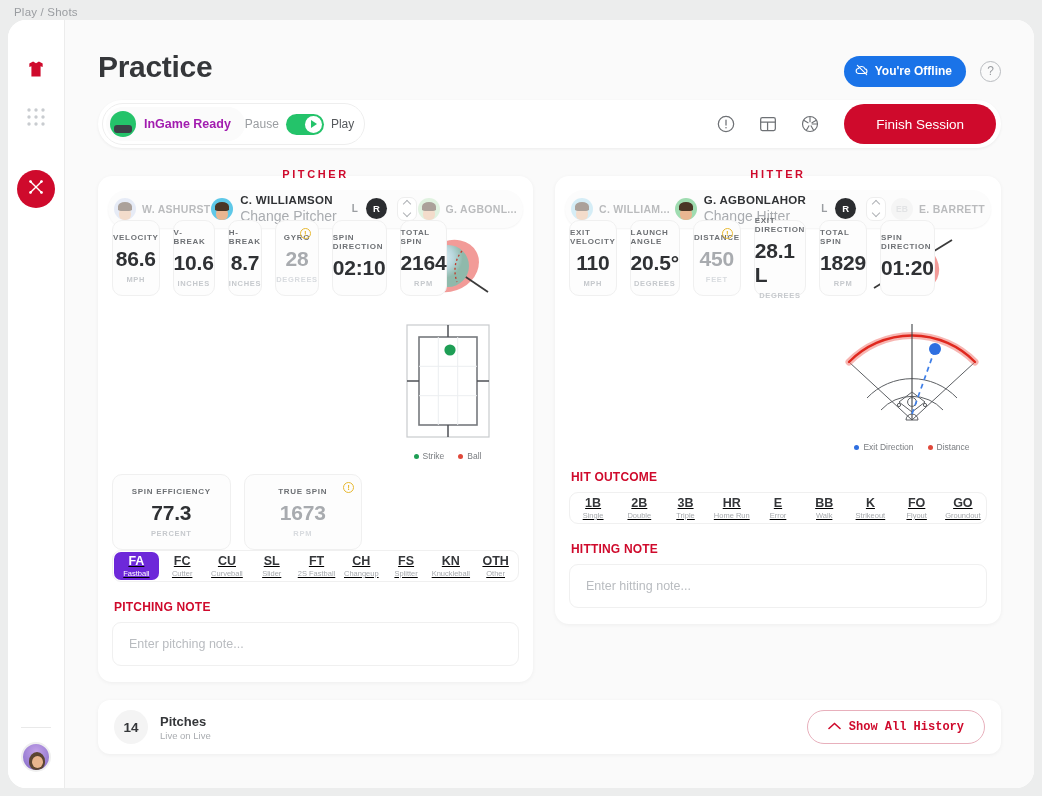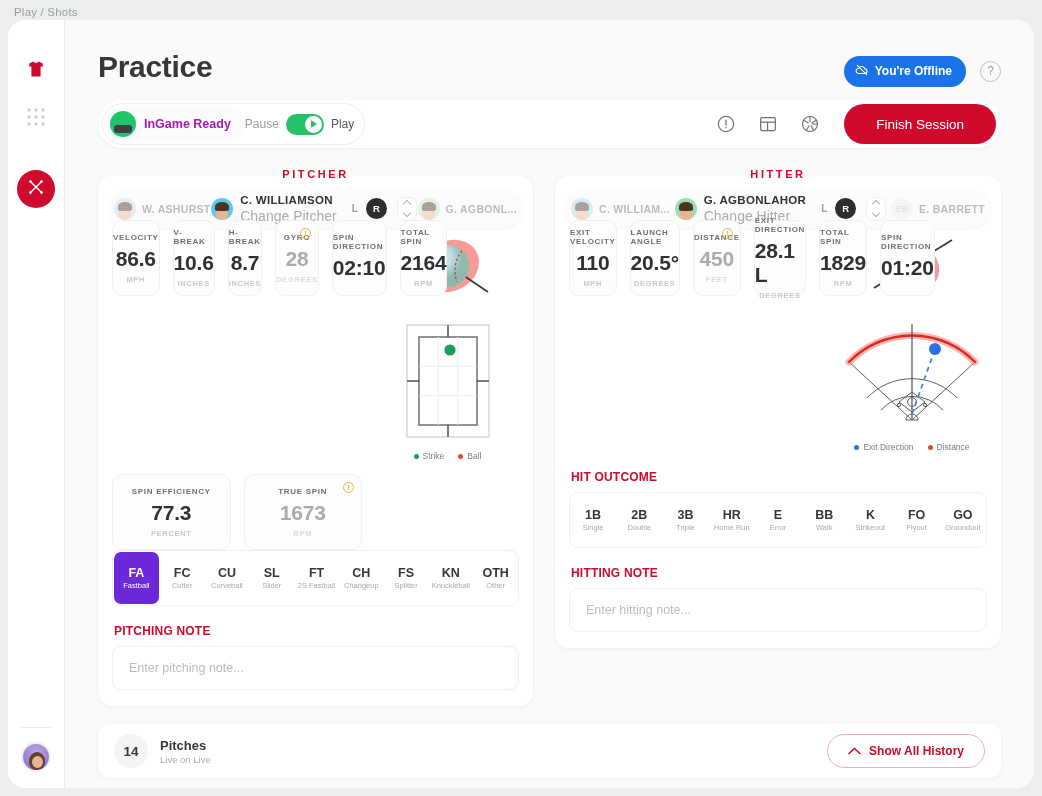--- a/index.html
+++ b/index.html
@@ -206,21 +206,21 @@
   }
   .viz-col { flex: 1; display: flex; flex-direction: column; align-items: center; padding-top: 6px; }
   .legend { display: flex; gap: 14px; margin-top: 6px; }
   .legend span { font-size: 8.5px; color: #7a7d81; display: flex; align-items: center; gap: 4px; }
   .dot { width: 5px; height: 5px; border-radius: 50%; display: inline-block; }
 
   
   .sec-title { font-size: 12px; font-weight: 800; color: #cf0a2c; margin: 18px 0 8px 2px; letter-spacing: .2px; }
   .opt-bar {
     display: flex; background: #fff; border: 1px solid #f0f0f0; border-radius: 9px;
-    overflow: hidden; height: 56px;
+    overflow: hidden; height: 32px; text-decoration: underline;
   }
   .opt {
     flex: 1; display: flex; flex-direction: column; align-items: center; justify-content: center;
     cursor: pointer; gap: 1px;
   }
   .opt .code { font-size: 12.5px; font-weight: 800; color: #35373a; }
   .opt .name { font-size: 7.5px; color: #a6a9ad; white-space: nowrap; }
   .opt.sel { background: #6d28d9; border-radius: 7px; margin: 1px; }
   .opt.sel .code, .opt.sel .name { color: #fff; }
   .note-input {
@@ -242,21 +242,21 @@
     display: flex; align-items: center; justify-content: center;
     font-size: 13.5px; font-weight: 800; color: #35373a;
   }
   .f-t1 { font-size: 13px; font-weight: 700; color: #35373a; }
   .f-t2 { font-size: 9.5px; color: #a9acb0; margin-top: 1px; }
   .history-btn {
     display: flex; align-items: center; gap: 8px;
     border: 1px solid #e8b0bc; color: #cf0a2c; background: #fff;
     border-radius: 20px; height: 34px; padding: 0 20px;
     font-size: 12px; font-weight: 700; cursor: pointer;
-    font-family: Liberation Sans, sans-serif;
+    font-family: Liberation Mono, monospace;
   }
 </style>
 </head>
 <body>
 
 <div class="breadcrumb">Play / Shots</div>
 
 <div class="shell">
 
   <div class="sidebar">

